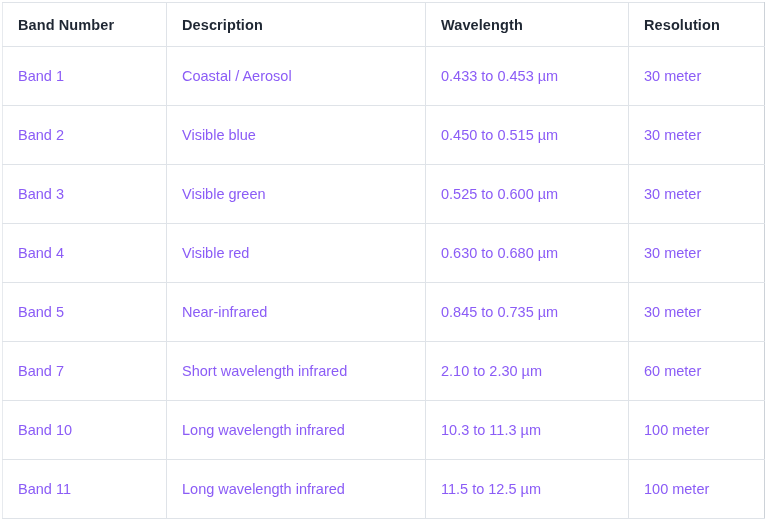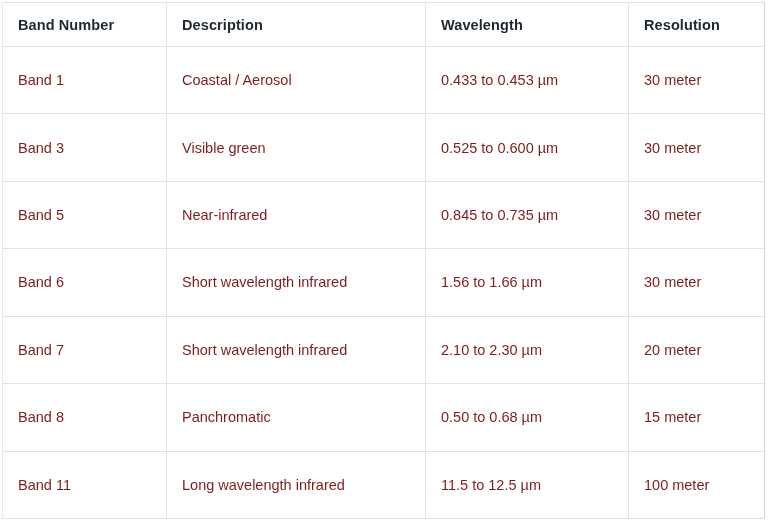--- a/index.html
+++ b/index.html
@@ -61,21 +61,21 @@
     font-size: 14.5px;
     font-weight: bold;
     color: #1f2733;
     letter-spacing: 0.1px;
   }
 
   table.band-table tbody td {
     height: 43px;
     font-size: 14.5px;
     font-weight: normal;
-    color: #7f1d1d;
+    color: #8b5cf6;
   }
 
   table.band-table tbody tr:last-child td {
     border-bottom: none;
   }
 </style>
 </head>
 <body>
 
 <div class="table-wrap">
@@ -95,48 +95,54 @@
       </tr>
     </thead>
     <tbody id="table-body">
         <tr>
           <td>Band 1</td>
           <td>Coastal / Aerosol</td>
           <td>0.433 to 0.453 µm</td>
           <td>30 meter</td>
         </tr>
         <tr>
+          <td>Band 2</td>
+          <td>Visible blue</td>
+          <td>0.450 to 0.515 µm</td>
+          <td>30 meter</td>
+        </tr>
+        <tr>
           <td>Band 3</td>
           <td>Visible green</td>
           <td>0.525 to 0.600 µm</td>
+          <td>30 meter</td>
+        </tr>
+        <tr>
+          <td>Band 4</td>
+          <td>Visible red</td>
+          <td>0.630 to 0.680 µm</td>
           <td>30 meter</td>
         </tr>
         <tr>
           <td>Band 5</td>
           <td>Near-infrared</td>
           <td>0.845 to 0.735 µm</td>
           <td>30 meter</td>
         </tr>
         <tr>
-          <td>Band 6</td>
-          <td>Short wavelength infrared</td>
-          <td>1.56 to 1.66 µm</td>
-          <td>30 meter</td>
-        </tr>
-        <tr>
           <td>Band 7</td>
           <td>Short wavelength infrared</td>
           <td>2.10 to 2.30 µm</td>
-          <td>20 meter</td>
+          <td>60 meter</td>
         </tr>
         <tr>
-          <td>Band 8</td>
-          <td>Panchromatic</td>
-          <td>0.50 to 0.68 µm</td>
-          <td>15 meter</td>
+          <td>Band 10</td>
+          <td>Long wavelength infrared</td>
+          <td>10.3 to 11.3 µm</td>
+          <td>100 meter</td>
         </tr>
         <tr>
           <td>Band 11</td>
           <td>Long wavelength infrared</td>
           <td>11.5 to 12.5 µm</td>
           <td>100 meter</td>
         </tr>
       </tbody>
   </table>
 </div>

